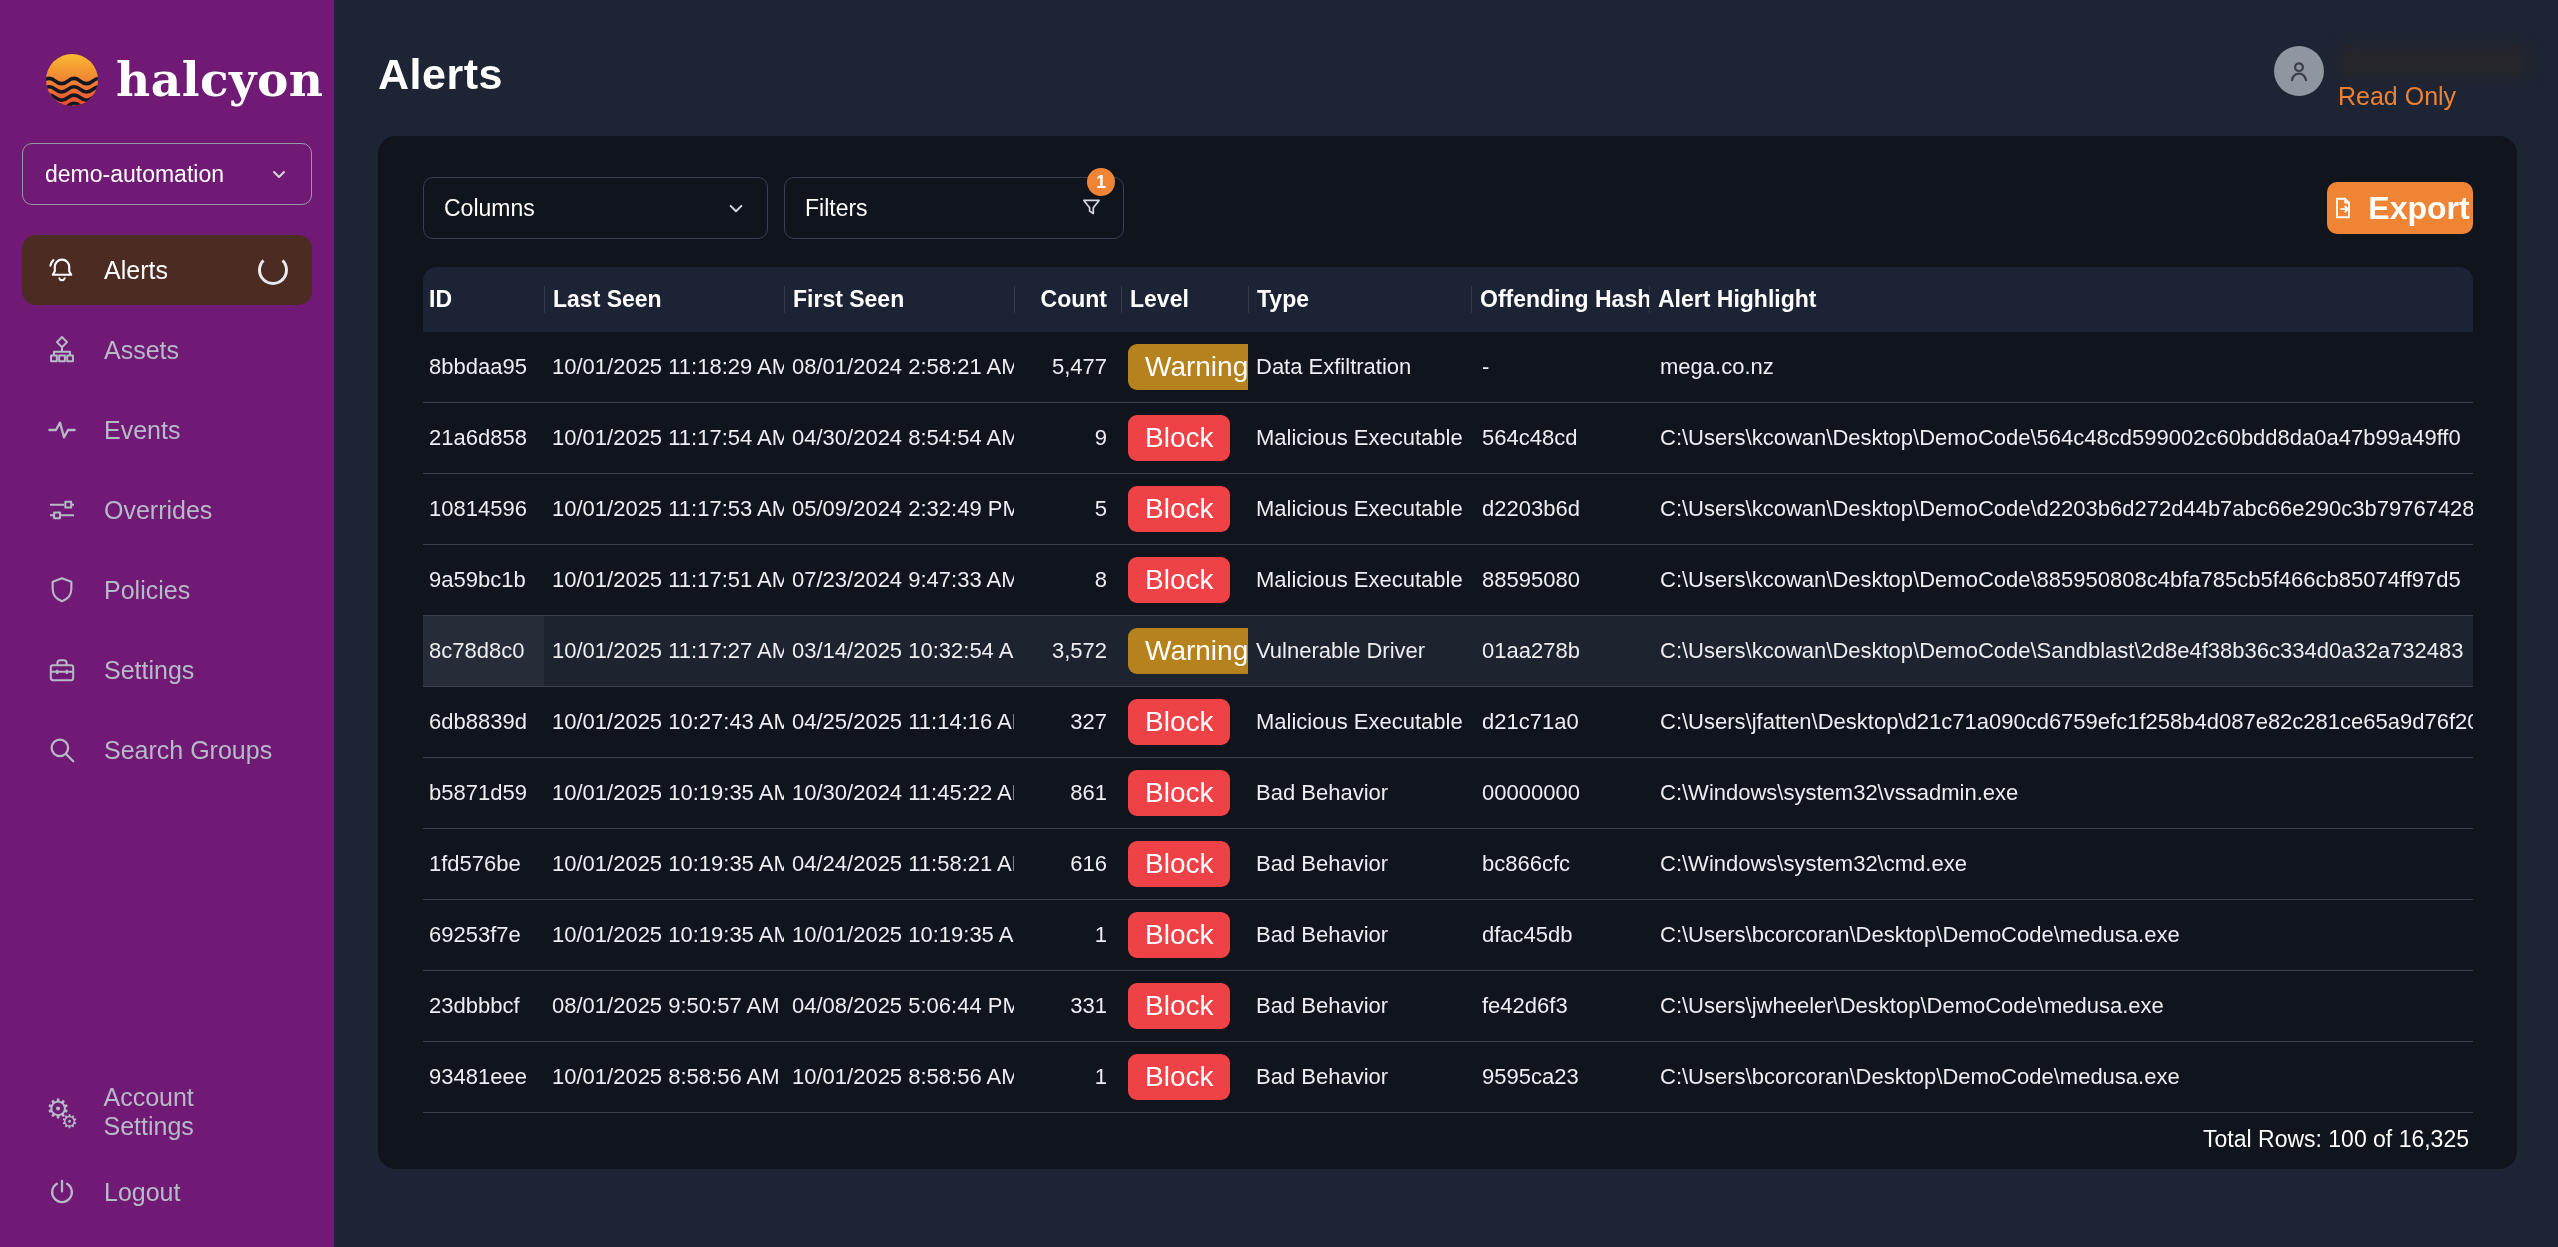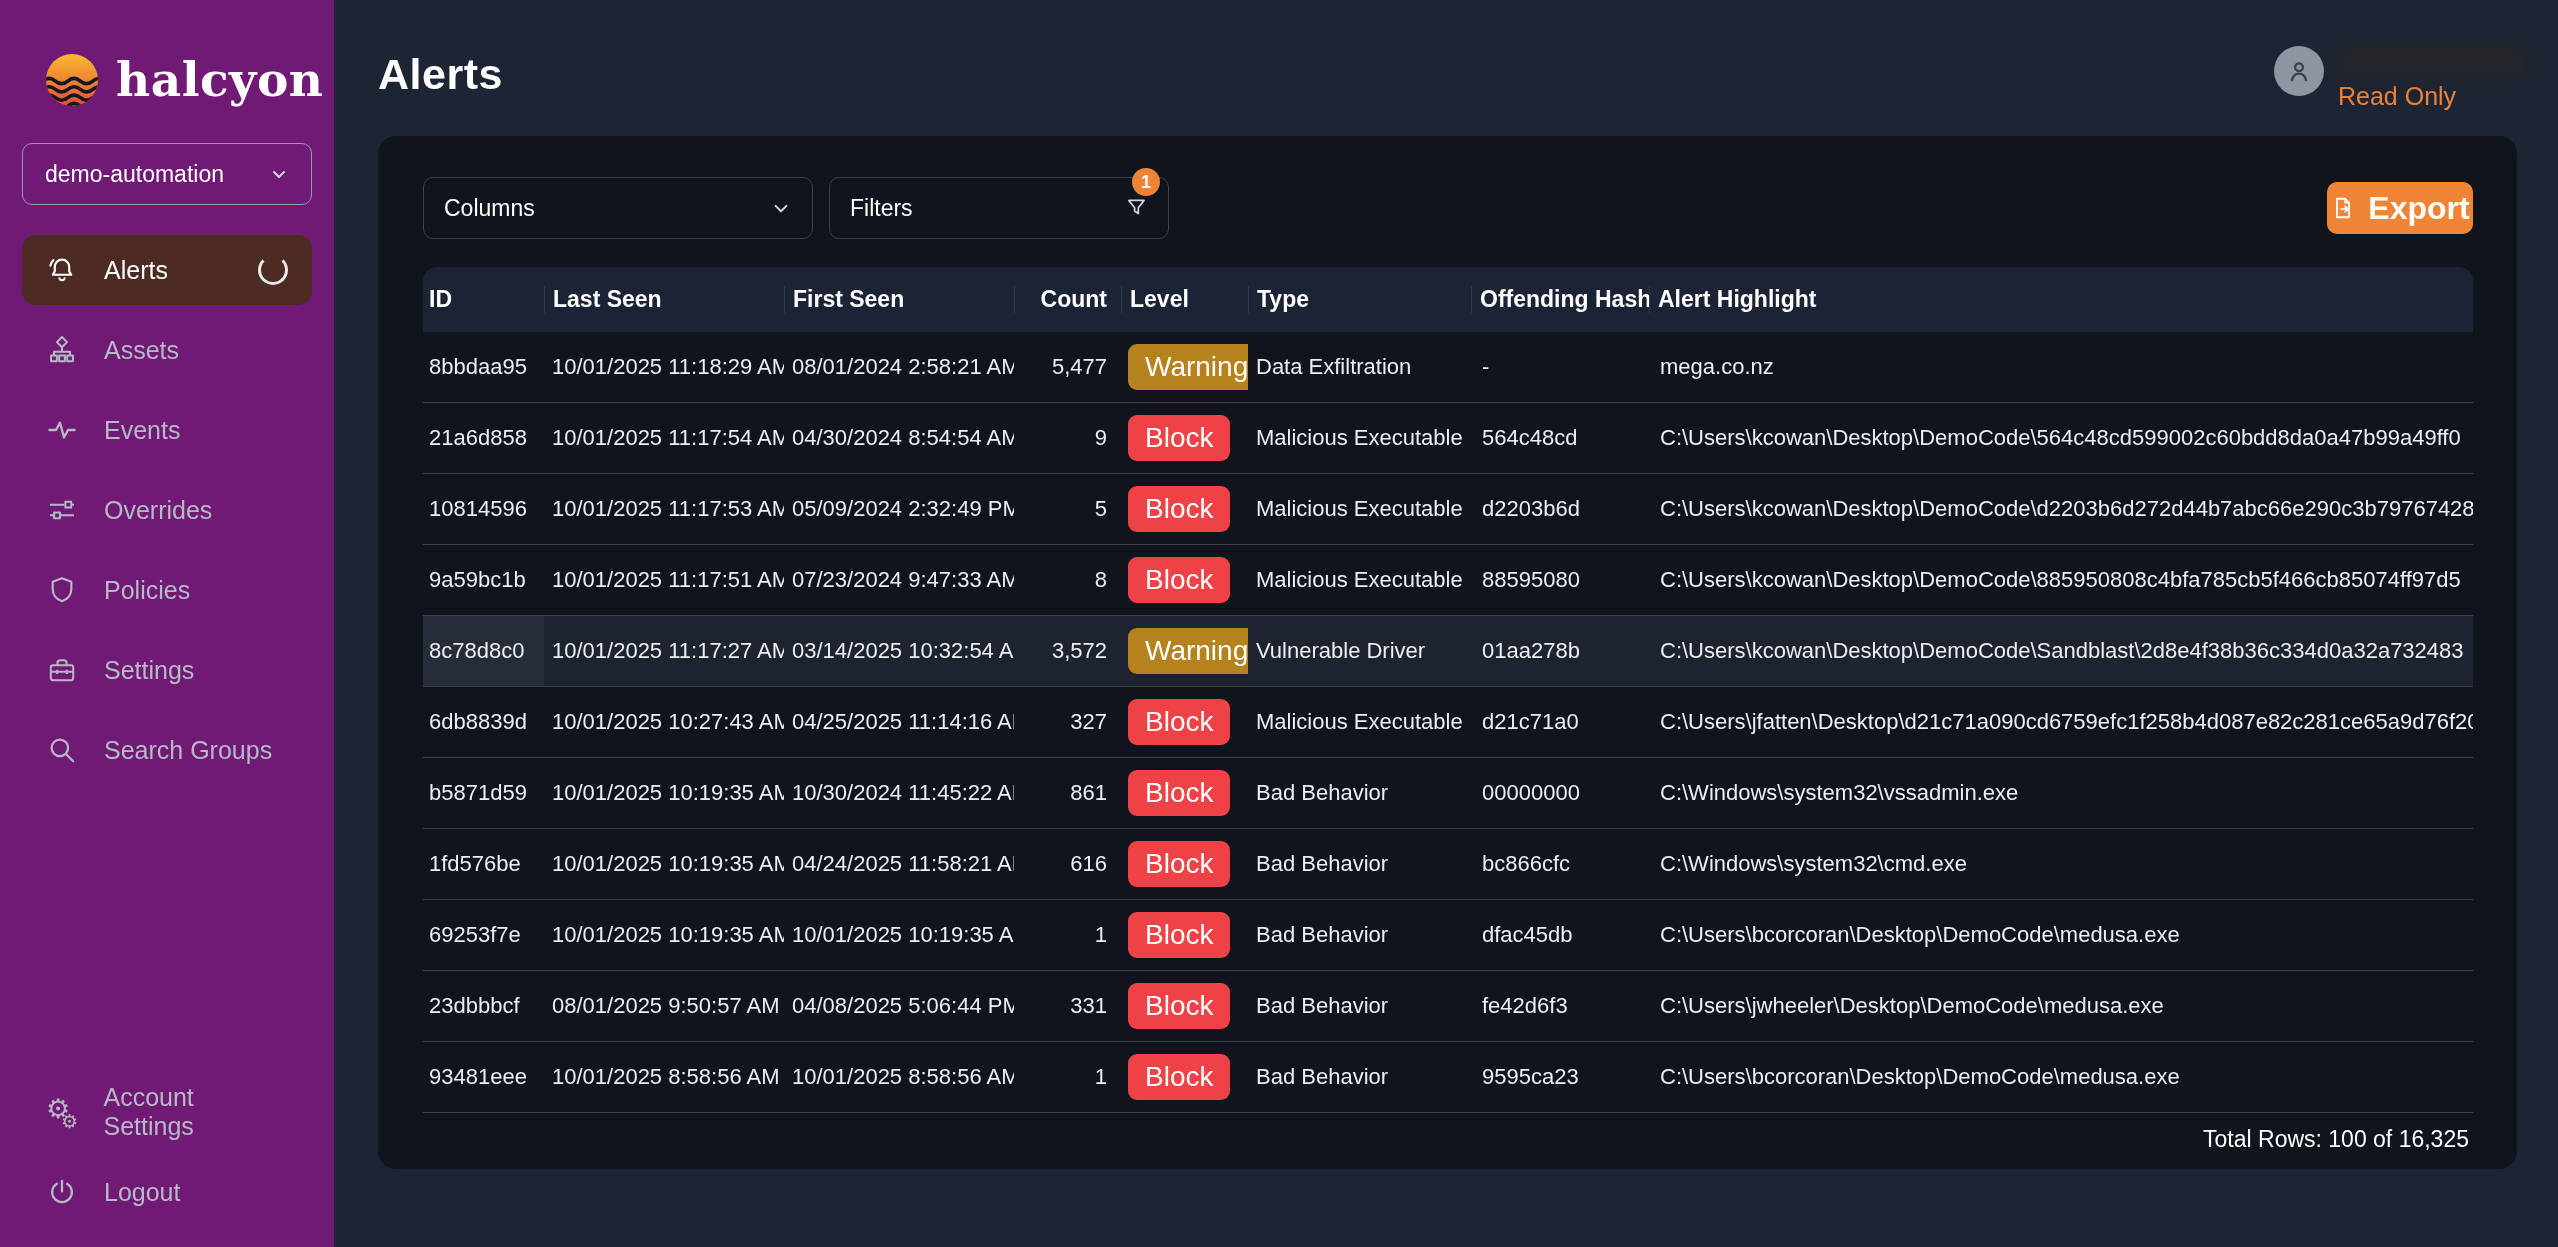--- a/index.html
+++ b/index.html
@@ -62,21 +62,21 @@
   .card {
     margin-top:37px; height:1033px; background:#10141d;
     border-radius:18px; padding:41px 44px 0 45px;
   }
   .toolbar { display:flex; gap:16px; height:62px; }
   .select {
     border:1px solid #39404f; border-radius:10px;
     display:flex; align-items:center; justify-content:space-between;
     padding:0 18px 0 20px; color:#ffffff; font-size:23px; cursor:pointer;
   }
-  .select-columns { width:390px; }
+  .select-columns { width:345px; }
   .select-filters { width:340px; position:relative; }
   .chevron, .funnel { color:#d4d7de; }
   .filter-badge {
     position:absolute; top:-10px; right:8px; width:28px; height:28px; border-radius:50%;
     background:#ef8434; color:#ffffff; font-size:18px; font-weight:600;
     display:flex; align-items:center; justify-content:center;
   }
   .btn-export {
     margin-left:auto; align-self:center; width:146px; height:52px;
     background:#ee8434; border:none; border-radius:10px; cursor:pointer;

